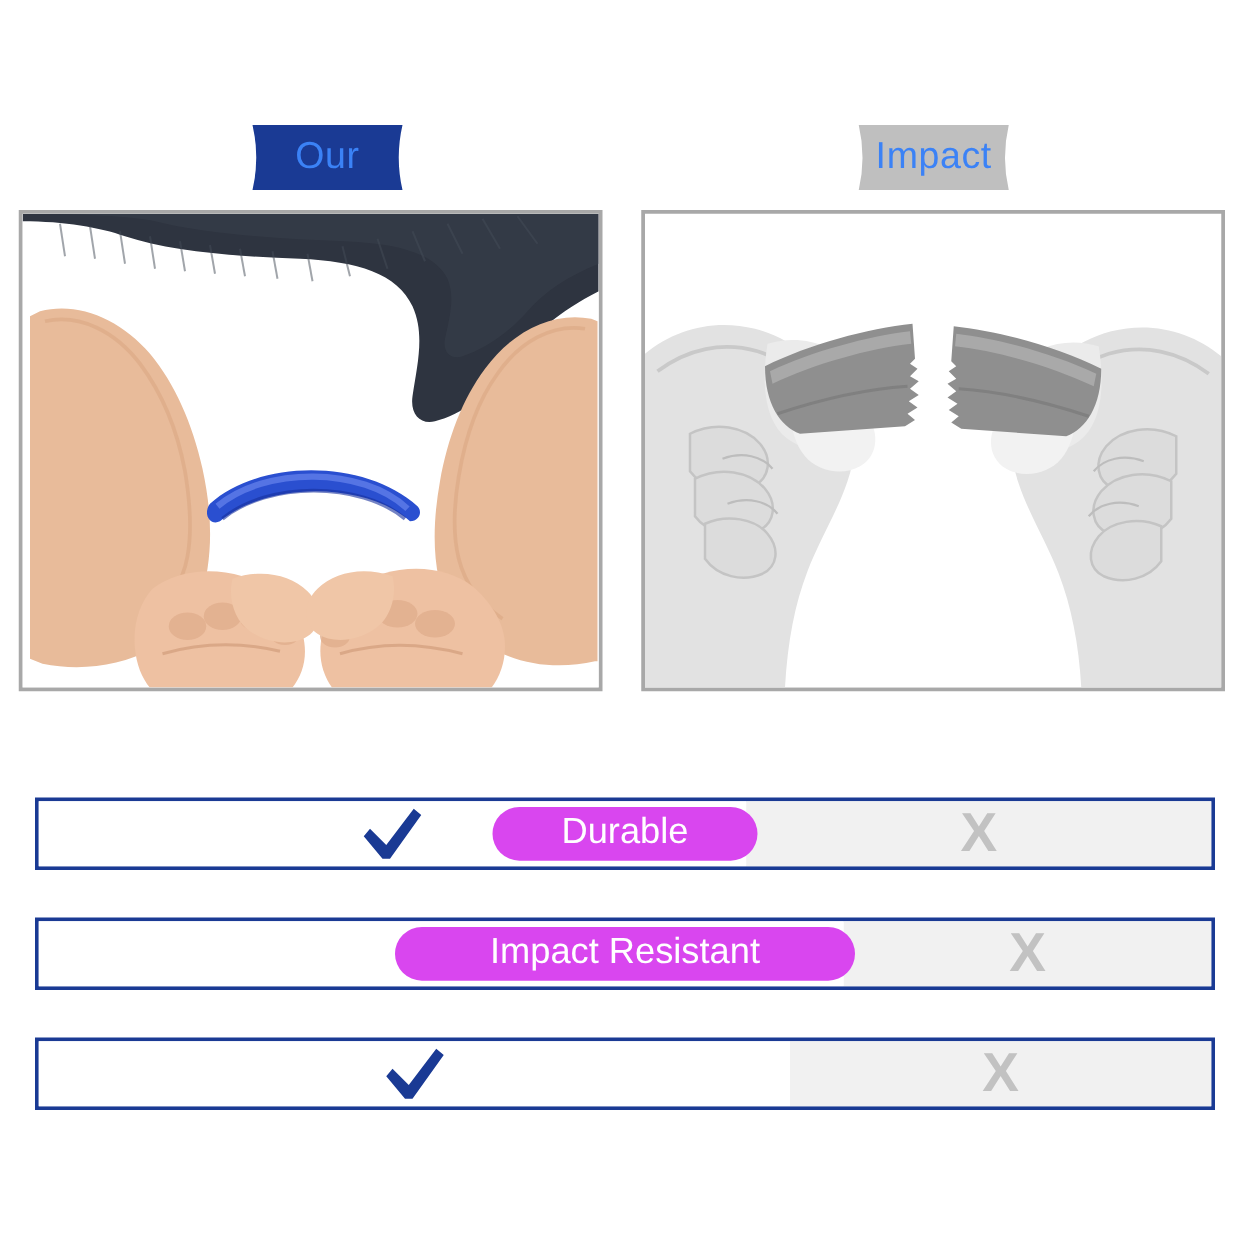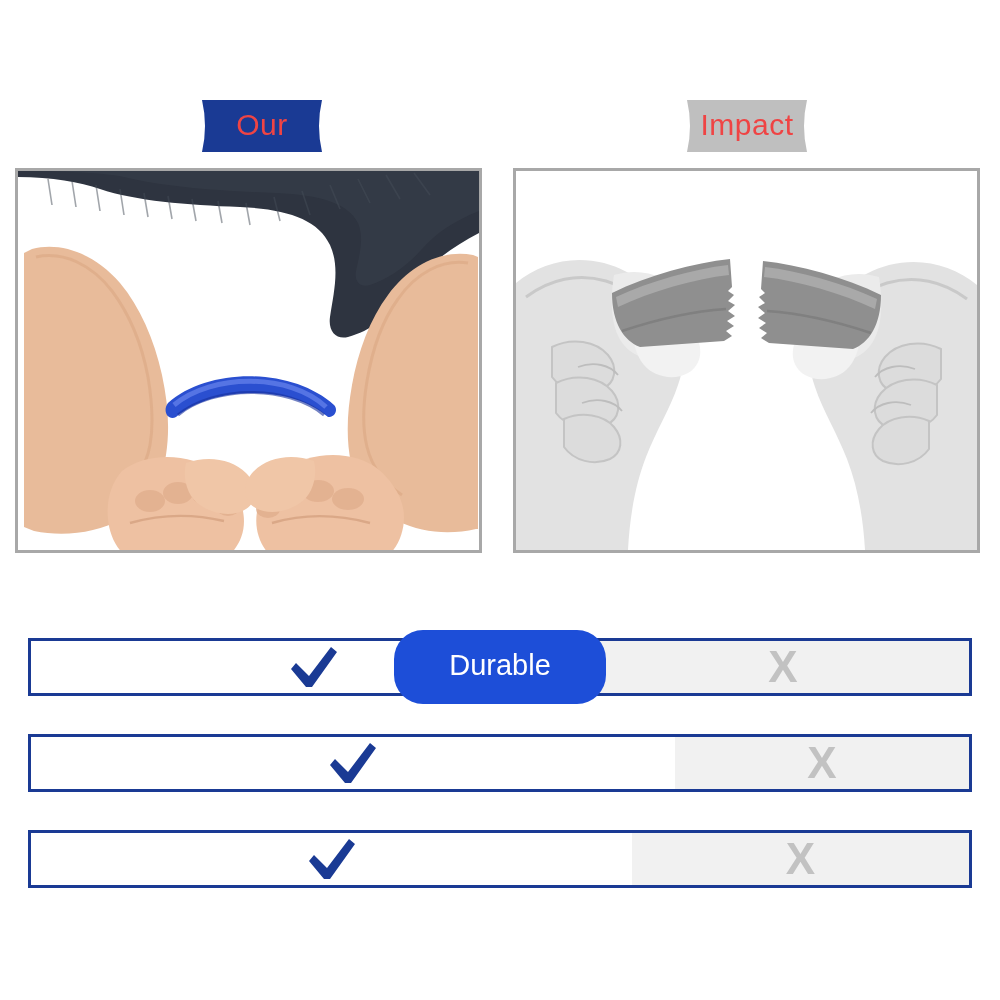--- a/index.html
+++ b/index.html
@@ -34,21 +34,21 @@
   }
   .badge-shape {
     position: absolute;
     inset: 0;
     width: 100%;
     height: 100%;
   }
   .badge-text {
     position: relative;
     z-index: 2;
-    color: #ef4444;
+    color: #3b82f6;
     font-size: 30px;
     letter-spacing: 0.5px;
     line-height: 1;
     padding-bottom: 2px;
   }
   #badge-our { left: 199px; }
   #badge-others { left: 684px; }
 
   
   .panel {
@@ -109,22 +109,22 @@
     font-weight: bold;
     line-height: 1;
     letter-spacing: 0;
     user-select: none;
   }
   .pill {
     position: absolute;
     top: 50%;
     left: 50%;
     transform: translate(-50%, -50%);
-    height: 74px;
-    background: #1d4ed8;
+    height: 43px;
+    background: #d946ef;
     border-radius: 29px;
     display: flex;
     align-items: center;
     justify-content: center;
     z-index: 5;
     box-sizing: border-box;
   }
   .pill-text {
     color: #ffffff;
     font-size: 29px;
@@ -301,20 +301,23 @@
 
   <div class="feature-row">
     <div class="row-left" style="width:644px">
       <svg class="check-wrap" viewBox="0 0 54 44">
         <path d="M4,24 L9,18 L22,31 L44,2 L50,7 L25,42 L19,42 Z" fill="#1a3a94"></path>
       </svg>
     </div>
     <div class="row-right">
       <span class="x-mark">X</span>
     </div>
+    <div class="pill" style="width:368px">
+      <span class="pill-text">Impact Resistant</span>
+    </div>
   </div>
 
   <div class="feature-row">
     <div class="row-left" style="width:601px">
       <svg class="check-wrap" viewBox="0 0 54 44">
         <path d="M4,24 L9,18 L22,31 L44,2 L50,7 L25,42 L19,42 Z" fill="#1a3a94"></path>
       </svg>
     </div>
     <div class="row-right">
       <span class="x-mark">X</span>

